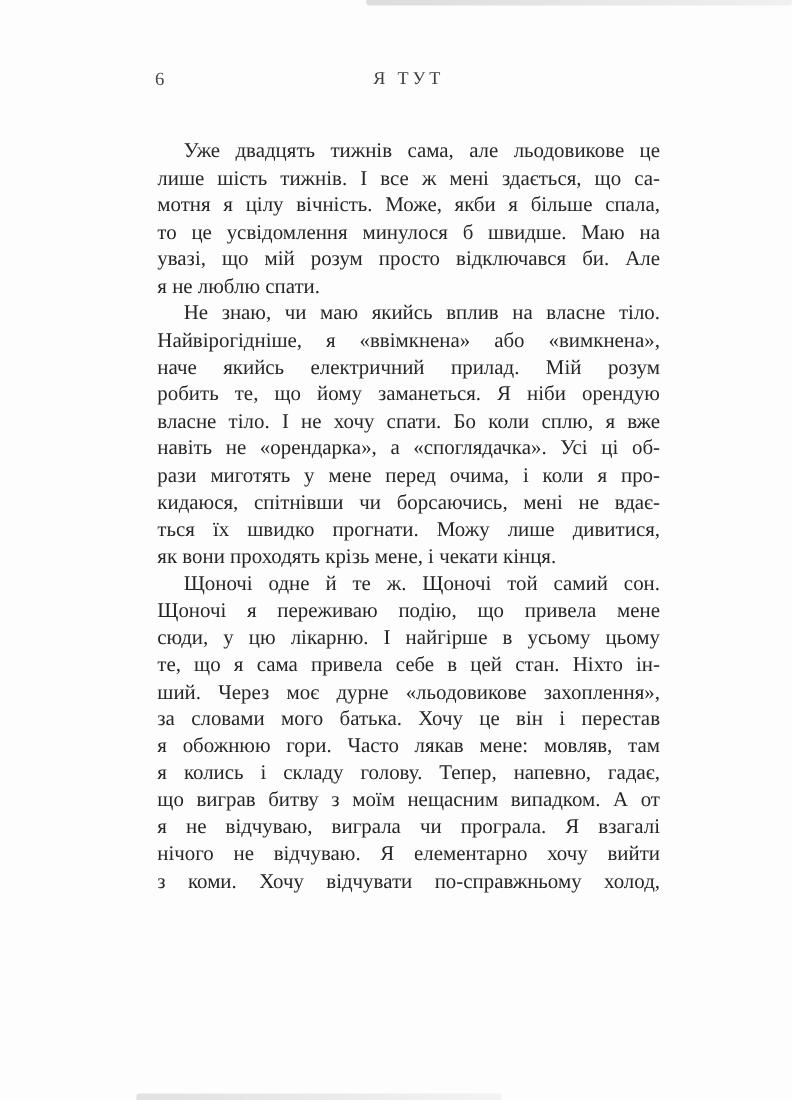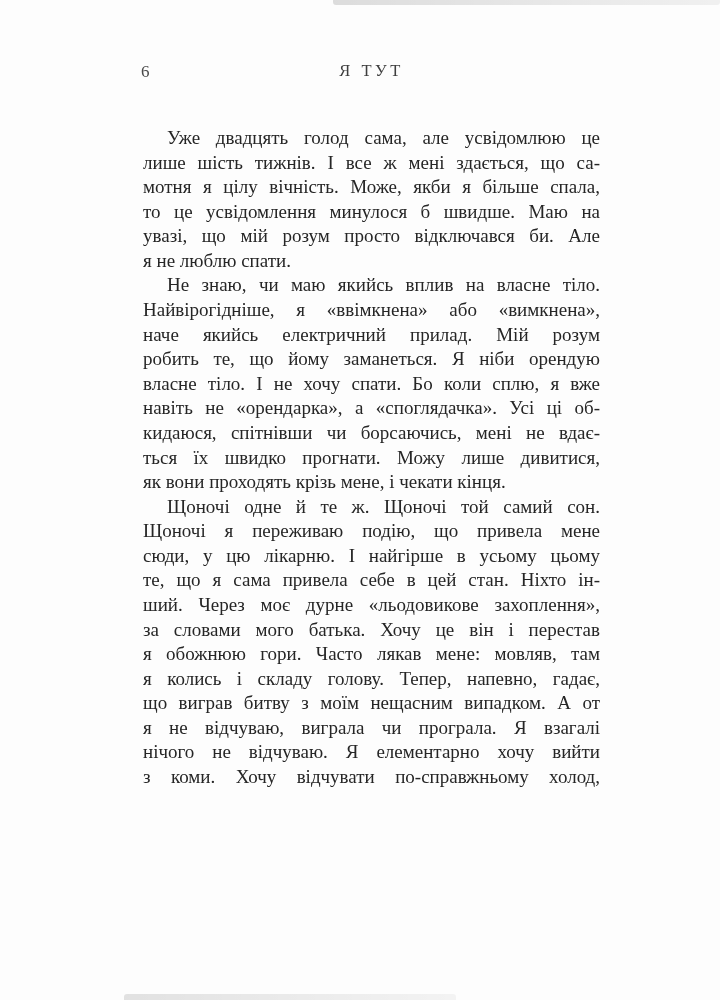--- a/index.html
+++ b/index.html
@@ -94,34 +94,35 @@
 <div class="page">
   <div class="scan-artifact top"></div>
 
   <div class="header-row">
     <span class="page-number">6</span>
     <span class="running-title">Я ТУТ</span>
   </div>
 
   <div class="text-block">
       <div class="paragraph">
-        <div class="ln first">Уже двадцять голод сама, але усвідомлюю це</div>
+        <div class="ln first">Уже двадцять тижнів сама, але льодовикове це</div>
         <div class="ln">лише шість тижнів. І все ж мені здається, що са-</div>
         <div class="ln">мотня я цілу вічність. Може, якби я більше спала,</div>
         <div class="ln">то це усвідомлення минулося б швидше. Маю на</div>
         <div class="ln">увазі, що мій розум просто відключався би. Але</div>
         <div class="ln last">я не люблю спати.</div>
       </div>
       <div class="paragraph">
         <div class="ln first">Не знаю, чи маю якийсь вплив на власне тіло.</div>
         <div class="ln">Найвірогідніше, я «ввімкнена» або «вимкнена»,</div>
         <div class="ln">наче якийсь електричний прилад. Мій розум</div>
         <div class="ln">робить те, що йому заманеться. Я ніби орендую</div>
         <div class="ln">власне тіло. І не хочу спати. Бо коли сплю, я вже</div>
         <div class="ln">навіть не «орендарка», а «споглядачка». Усі ці об-</div>
+        <div class="ln">рази миготять у мене перед очима, і коли я про-</div>
         <div class="ln">кидаюся, спітнівши чи борсаючись, мені не вдає-</div>
         <div class="ln">ться їх швидко прогнати. Можу лише дивитися,</div>
         <div class="ln last">як вони проходять крізь мене, і чекати кінця.</div>
       </div>
       <div class="paragraph">
         <div class="ln first">Щоночі одне й те ж. Щоночі той самий сон.</div>
         <div class="ln">Щоночі я переживаю подію, що привела мене</div>
         <div class="ln">сюди, у цю лікарню. І найгірше в усьому цьому</div>
         <div class="ln">те, що я сама привела себе в цей стан. Ніхто ін-</div>
         <div class="ln">ший. Через моє дурне «льодовикове захоплення»,</div>

